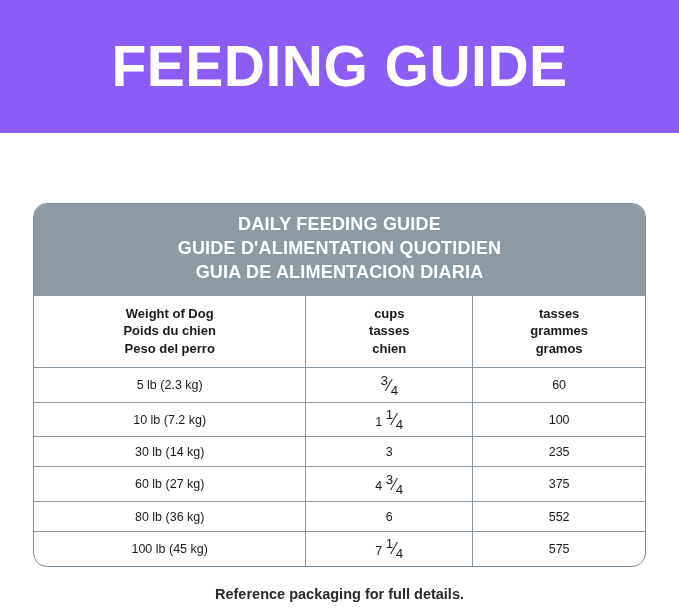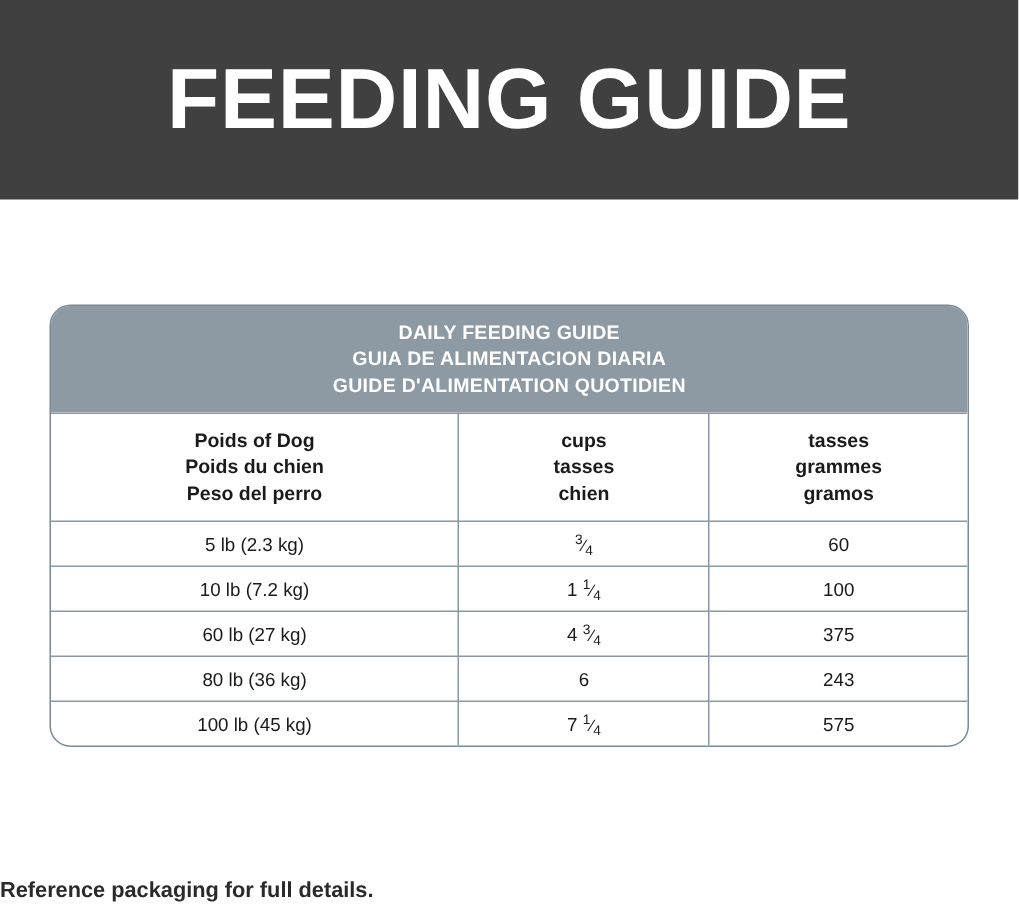--- a/index.html
+++ b/index.html
@@ -21,21 +21,21 @@
     background: #ffffff;
   }
 
   
   .banner {
     position: absolute;
     left: 0;
     top: 0;
     width: 679px;
     height: 133px;
-    background: #404040;
+    background: #8b5cf6;
     display: flex;
     align-items: center;
     justify-content: center;
   }
   .banner-title {
     color: #ffffff;
     font-size: 57px;
     font-weight: bold;
     letter-spacing: 0.5px;
     line-height: 1;
@@ -55,21 +55,21 @@
     background: #ffffff;
   }
 
   .card-head {
     background: #8d9aa4;
     color: #ffffff;
     text-align: center;
     padding: 9px 0 10px 0;
   }
   .card-head div {
-    font-size: 13px;
+    font-size: 18px;
     font-weight: bold;
     line-height: 1.33;
     letter-spacing: 0.2px;
   }
 
   table {
     border-collapse: collapse;
     width: 100%;
     table-layout: fixed;
   }
@@ -93,57 +93,58 @@
   }
   th:first-child, td:first-child { border-left: none; }
   th:last-child, td:last-child { border-right: none; }
   tr:last-child td { border-bottom: none; }
 
   .col-w { width: 45%; }
   .col-c { width: 27%; }
   .col-g { width: 28%; }
 
   .frac {
-    font-size: 11px;
+    font-size: 16px;
     vertical-align: 1px;
   }
 
   
   .footer {
     position: absolute;
     left: 0;
     top: 586px;
     width: 679px;
+    text-align: center;
     font-size: 14.5px;
     font-weight: bold;
     color: #2a2a2a;
   }
 </style>
 </head>
 <body>
 
 <div class="page">
 
   <div class="banner">
     <div class="banner-title">FEEDING GUIDE</div>
   </div>
 
   <div class="card">
 
     <div class="card-head">
       <div>DAILY FEEDING GUIDE</div>
+      <div>GUIDE D'ALIMENTATION QUOTIDIEN</div>
       <div>GUIA DE ALIMENTACION DIARIA</div>
-      <div>GUIDE D'ALIMENTATION QUOTIDIEN</div>
     </div>
 
     <table>
       <thead>
         <tr>
           <th class="col-w">
-            <span>Poids of Dog</span><br>
+            <span>Weight of Dog</span><br>
             <span>Poids du chien</span><br>
             <span>Peso del perro</span>
           </th>
           <th class="col-c">
             <span>cups</span><br>
             <span>tasses</span><br>
             <span>chien</span>
           </th>
           <th class="col-g">
             <span>tasses</span><br>
@@ -157,28 +158,33 @@
             <td class="col-w">5 lb (2.3 kg)</td>
             <td class="col-c"><span class="frac"><sup>3</sup>⁄<sub>4</sub></span></td>
             <td class="col-g">60</td>
           </tr>
           <tr>
             <td class="col-w">10 lb (7.2 kg)</td>
             <td class="col-c"><span>1</span> <span class="frac"><sup>1</sup>⁄<sub>4</sub></span></td>
             <td class="col-g">100</td>
           </tr>
           <tr>
+            <td class="col-w">30 lb (14 kg)</td>
+            <td class="col-c"><span>3</span></td>
+            <td class="col-g">235</td>
+          </tr>
+          <tr>
             <td class="col-w">60 lb (27 kg)</td>
             <td class="col-c"><span>4</span> <span class="frac"><sup>3</sup>⁄<sub>4</sub></span></td>
             <td class="col-g">375</td>
           </tr>
           <tr>
             <td class="col-w">80 lb (36 kg)</td>
             <td class="col-c"><span>6</span></td>
-            <td class="col-g">243</td>
+            <td class="col-g">552</td>
           </tr>
           <tr>
             <td class="col-w">100 lb (45 kg)</td>
             <td class="col-c"><span>7</span> <span class="frac"><sup>1</sup>⁄<sub>4</sub></span></td>
             <td class="col-g">575</td>
           </tr>
         </tbody>
     </table>
 
   </div>

